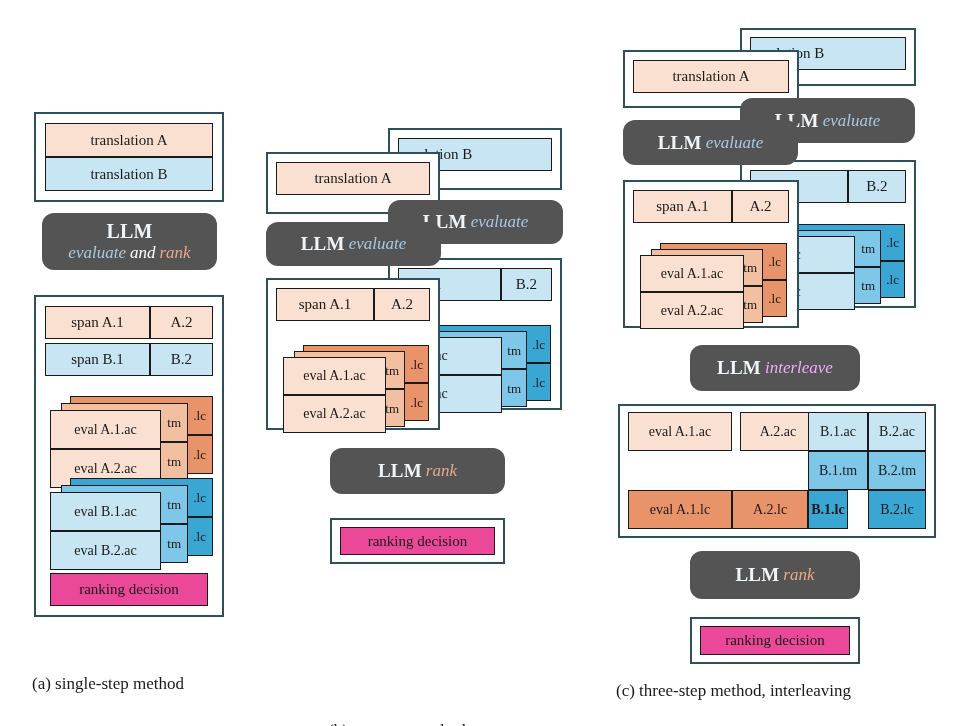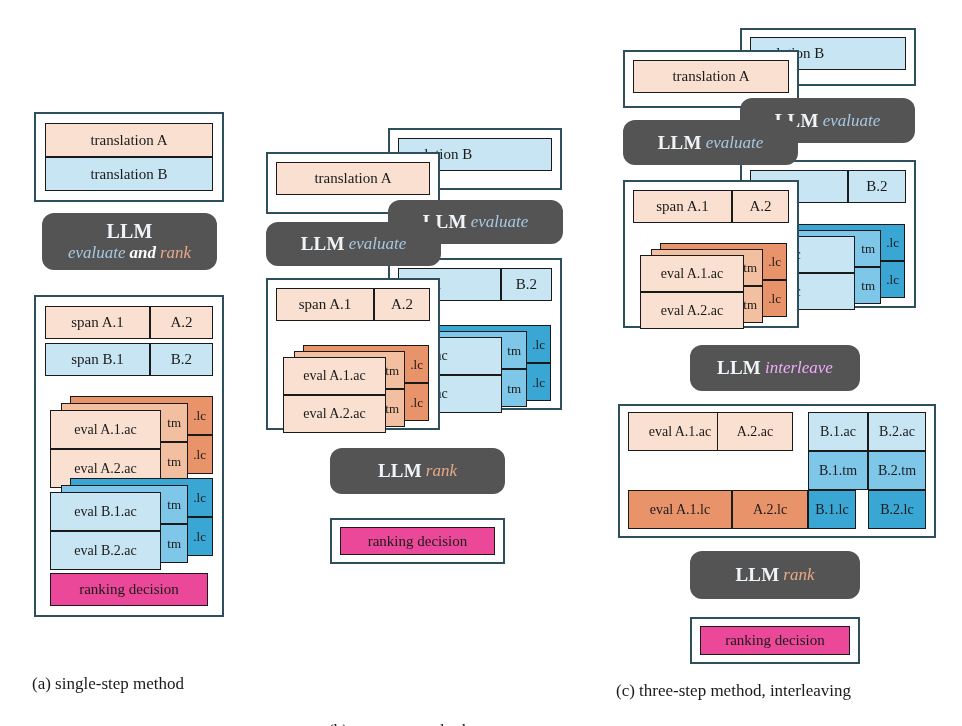--- a/index.html
+++ b/index.html
@@ -55,21 +55,21 @@
     z-index:40;
   }
   .llm .ll{
     font-weight:bold;color:#eef4f8;font-size:19px;
     letter-spacing:.2px;
   }
   .llm .act{font-style:italic;font-size:17px;}
   .act.evaluate{color:#a9c8e0;}
   .act.rank{color:#e8a98a;}
   .act.interleave{color:#f0abfc;}
-  .act.andw{color:#ffffff;font-weight:bold;font-style:italic;}
+  .act.andw{color:#ffffff;font-weight:normal;font-style:italic;}
   .llm.two{flex-direction:column;line-height:1.15;}
   .llm.two .ll{font-size:20px;}
 
   .caption{
     position:absolute;
     font-size:17px;
     white-space:nowrap;
   }
 </style>
 </head>
@@ -210,28 +210,28 @@
     <div class="cell p1 small" style="left:640px;top:255px;width:104px;height:37px;z-index:24;">eval A.1.ac</div>
     <div class="cell p1 small" style="left:640px;top:292px;width:104px;height:37px;z-index:24;">eval A.2.ac</div>
 
     <div class="llm" style="left:690px;top:345px;width:170px;height:46px;">
       <span class="ll">LLM</span>&nbsp;<span class="act interleave">interleave</span>
     </div>
 
     <div class="frame" style="left:618px;top:404px;width:318px;height:134px;"></div>
     <div id="interleave-table" style="position:absolute;left:628px;top:412px;width:298px;height:118px;">
         <div class="cell small p1" style="left: 0px; top: 0px; width: 104px; height: 39px;">eval A.1.ac</div>
-        <div class="cell small p1" style="left: 89px; top: 0px; width: 76px; height: 39px;">A.2.ac</div>
+        <div class="cell small p1" style="left: 112px; top: 0px; width: 76px; height: 39px;">A.2.ac</div>
         <div class="cell small b1" style="left: 180px; top: 0px; width: 60px; height: 39px;">B.1.ac</div>
         <div class="cell small b1" style="left: 240px; top: 0px; width: 58px; height: 39px;">B.2.ac</div>
         <div class="cell small b2" style="left: 180px; top: 39px; width: 60px; height: 39px;">B.1.tm</div>
         <div class="cell small b2" style="left: 240px; top: 39px; width: 58px; height: 39px;">B.2.tm</div>
         <div class="cell small p3" style="left: 0px; top: 78px; width: 104px; height: 39px;">eval A.1.lc</div>
         <div class="cell small p3" style="left: 104px; top: 78px; width: 76px; height: 39px;">A.2.lc</div>
-        <div class="cell small b3" style="left: 180px; top: 78px; width: 48px; height: 39px;">B.1.lc</div>
+        <div class="cell small b3" style="left: 180px; top: 78px; width: 40px; height: 39px; font-weight: bold;">B.1.lc</div>
         <div class="cell small b3" style="left: 240px; top: 78px; width: 58px; height: 39px;">B.2.lc</div>
       </div>
 
     <div class="llm" style="left:690px;top:551px;width:170px;height:48px;">
       <span class="ll">LLM</span>&nbsp;<span class="act rank">rank</span>
     </div>
 
     <div class="frame" style="left:690px;top:617px;width:170px;height:47px;"></div>
     <div class="cell gray" style="left:700px;top:626px;width:150px;height:29px;">ranking decision</div>
 

